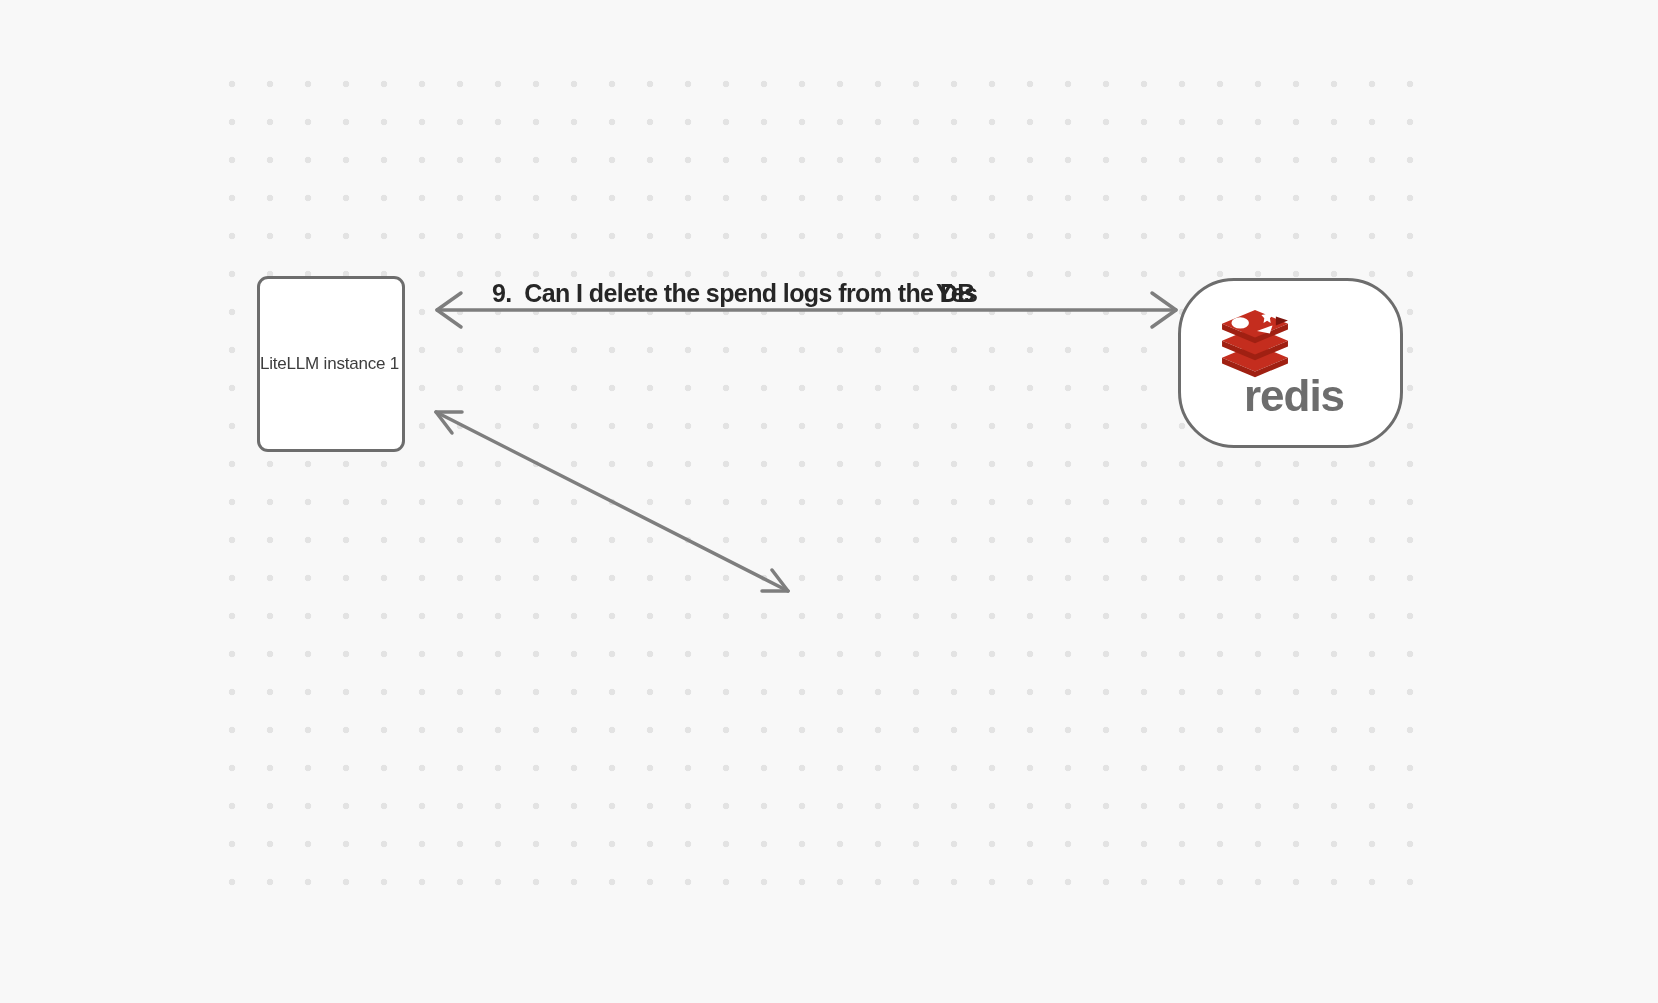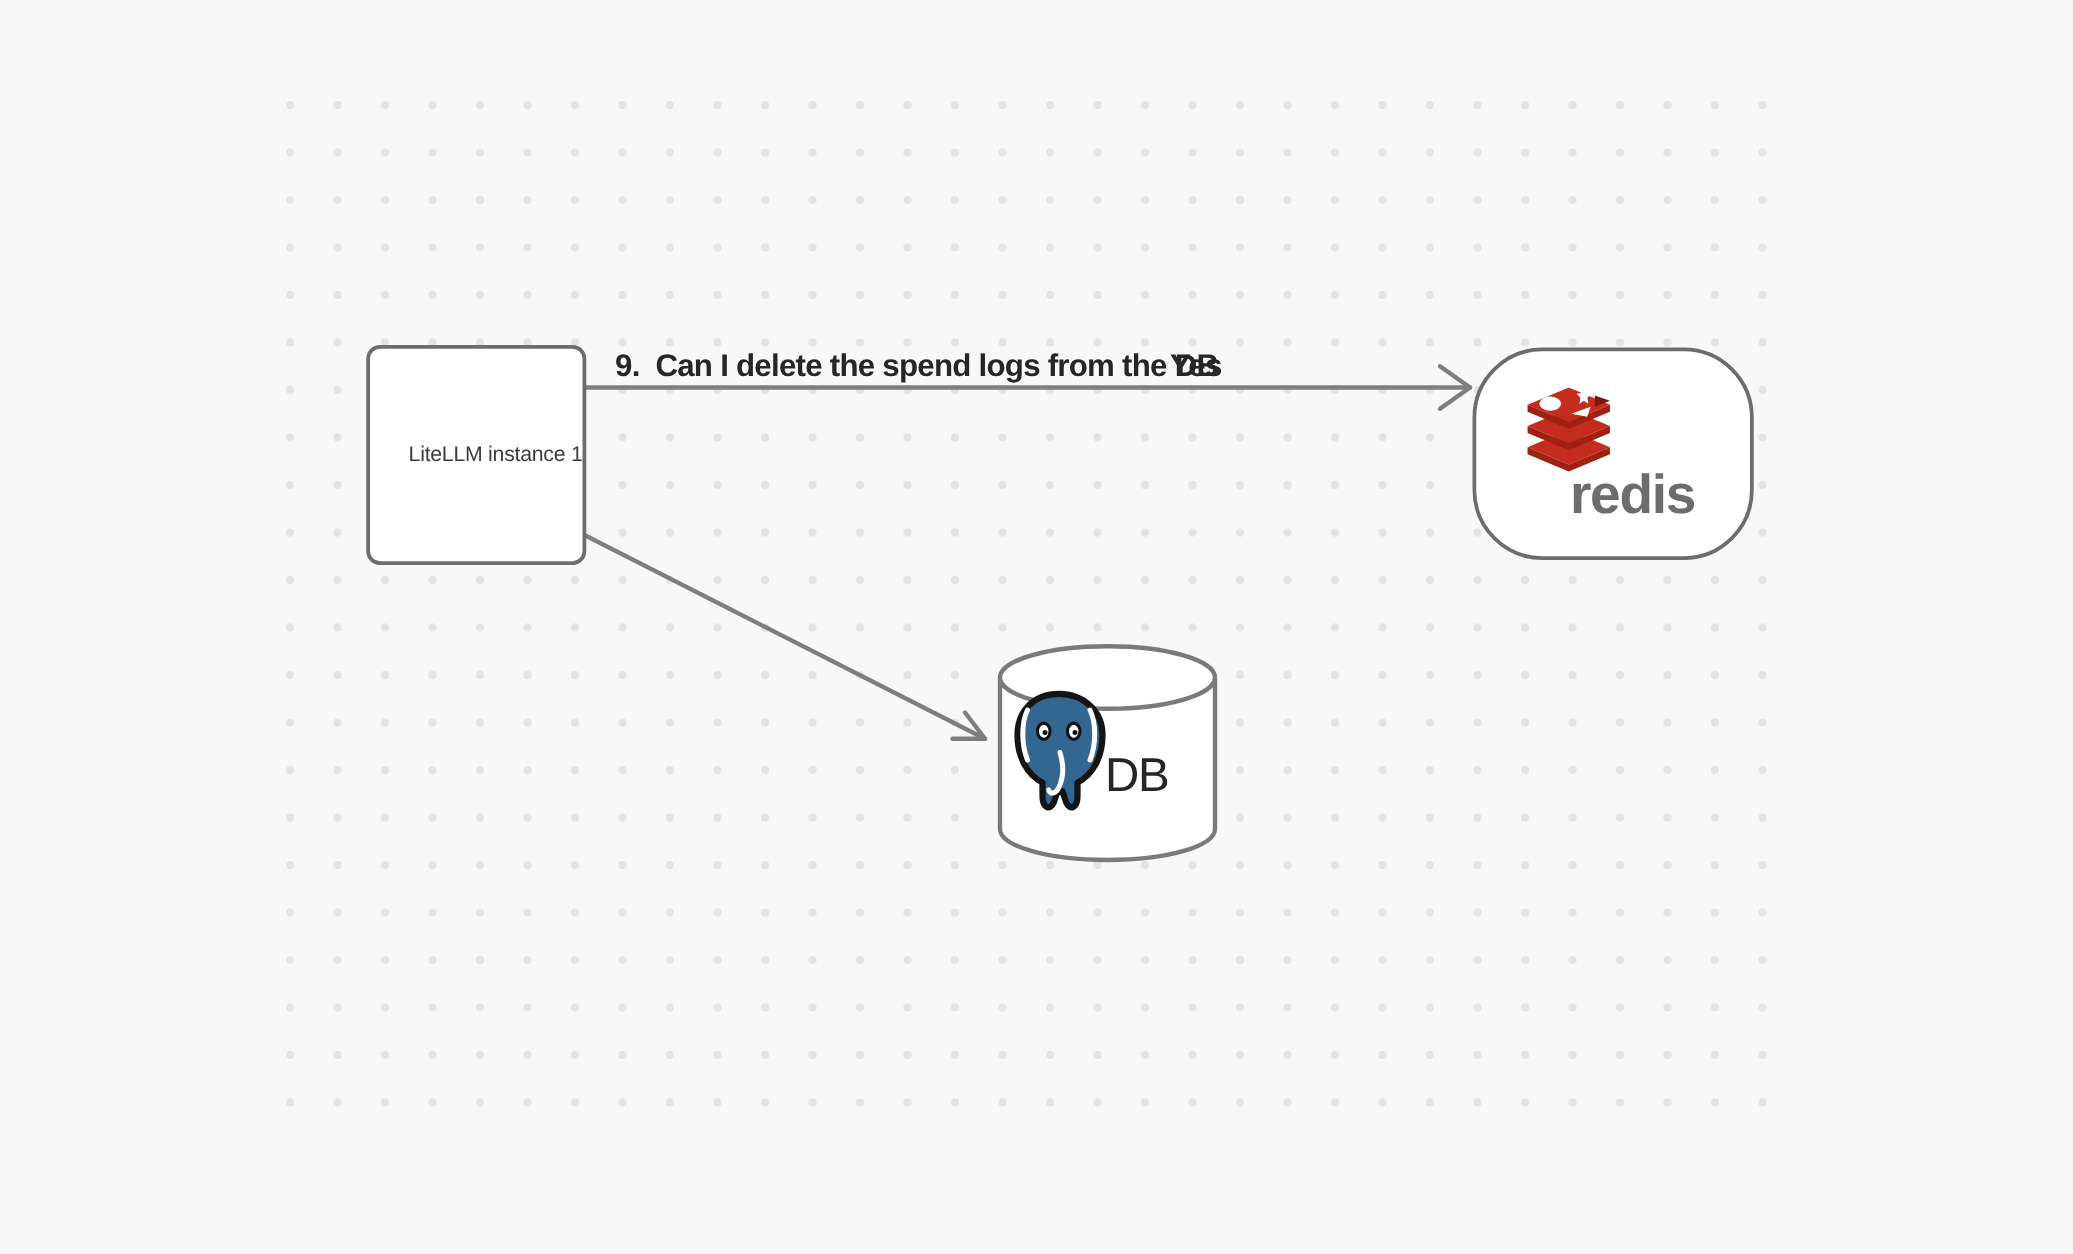--- a/index.html
+++ b/index.html
@@ -15,37 +15,37 @@
     font-family:"Liberation Sans","DejaVu Sans",sans-serif;
     position:relative;
   }
   .canvas{position:absolute;inset:0;width:1658px;height:1003px;}
   .dot-grid{
     position:absolute;left:213px;top:65px;width:1216px;height:836px;
     background-image:radial-gradient(circle,var(--dot) 3px,transparent 3.6px);
     background-size:38px 38px;
   }
   .inst-box{
-    position:absolute;left:257px;width:176px;
+    position:absolute;left:257px;width:148px;
     background:#fff;border:3.5px solid var(--node-border);border-radius:11px;
-    display:flex;align-items:center;justify-content:flex-end;margin-left:36px;
+    display:flex;align-items:center;justify-content:flex-start;
   }
   .inst-box .node-label{
     font-size:17px;letter-spacing:-0.2px;color:var(--node-label);white-space:pre;
   }
   #box1{top:276px;height:176px;}
   #box2{top:515px;height:175px;}
   #box3{top:758px;height:175px;}
   .redis-node{
     position:absolute;left:1178px;top:278px;width:225px;height:170px;
     background:#fff;border:3.5px solid var(--node-border);border-radius:56px;
   }
   .redis-logo{position:absolute;left:37px;top:29px;width:74px;height:68px;}
   .redis-wordmark{
-    position:absolute;left:16px;top:93px;width:218px;text-align:center;
+    position:absolute;left:4px;top:93px;width:218px;text-align:center;
     font-size:44px;font-weight:700;letter-spacing:-1px;line-height:1;
     color:var(--redis-wordmark);
   }
   .db-node{position:absolute;left:796px;top:515px;width:180px;height:176px;}
   .cyl{position:absolute;left:0;top:0;}
   .pg-elephant{position:absolute;left:10px;top:37px;width:82px;height:106px;}
   .db-text{
     position:absolute;left:88px;top:87px;font-size:38px;letter-spacing:-1px;
     line-height:1;color:var(--db-text);
   }
@@ -100,34 +100,17 @@
         <path d="M6 17 L6 24 L55 41 L104 24 L104 17 L55 34 Z" fill="var(--redis-dark-red,#a02012)"></path>
         <ellipse cx="33" cy="16" rx="13" ry="7" fill="#ffffff"></ellipse>
         <polygon points="73,0 75.6,5.4 81.5,6.1 77.2,10.2 78.3,16 73,13.2 67.7,16 68.8,10.2 64.5,6.1 70.4,5.4" fill="#ffffff"></polygon>
         <polygon points="58,26 81,19 77,29" fill="#ffffff"></polygon>
         <polygon points="86,8 104,13 86,19" fill="var(--redis-notch,#7c150d)"></polygon>
       </g>
     </svg>
     <span class="redis-wordmark">redis</span>
   </div>
 
-  <div class="db-node">
-    <svg class="cyl" width="180" height="176" viewBox="0 0 180 176">
-      <path d="M4 27 L4 148 C4 162 42 173 90 173 C138 173 176 162 176 148 L176 27" fill="#ffffff" stroke="var(--shape-stroke,#7a7a7a)" stroke-width="3.5"></path>
-      <ellipse cx="90" cy="27" rx="86" ry="25" fill="#ffffff" stroke="var(--shape-stroke,#7a7a7a)" stroke-width="3.5"></ellipse>
-    </svg>
-    <svg class="pg-elephant" viewBox="0 0 82 106">
-      <path d="M41 3 C21 3 8 17 8 36 C8 54 16 68 28 74 L28 85 C28 94 34 97 37 90 L40 81 C41 81.5 43 81.5 44 81 L47 90 C50 97 56 94 56 85 L56 74 C68 68 76 54 76 36 C76 17 61 3 41 3 Z" fill="var(--postgres-blue,#336791)" stroke="#141414" stroke-width="5" stroke-linejoin="round"></path>
-      <path d="M16 16 C11 26 11 44 16 56" stroke="#ffffff" stroke-width="4" stroke-linecap="round" fill="none"></path>
-      <path d="M66 16 C71 26 71 44 66 56" stroke="#ffffff" stroke-width="4" stroke-linecap="round" fill="none"></path>
-      <path d="M42 50 C45 60 45 70 41 78 C39 83 34 84 33 80" stroke="#ffffff" stroke-width="4" stroke-linecap="round" fill="none"></path>
-      <ellipse cx="29" cy="33" rx="5" ry="6.5" fill="#ffffff" stroke="#141414" stroke-width="2.5"></ellipse>
-      <ellipse cx="53" cy="33" rx="5" ry="6.5" fill="#ffffff" stroke="#141414" stroke-width="2.5"></ellipse>
-      <circle cx="30" cy="34" r="2" fill="#141414"></circle>
-      <circle cx="54" cy="34" r="2" fill="#141414"></circle>
-    </svg>
-    <span class="db-text">DB</span>
-  </div>
 
   <div class="edge-label" id="edge1-label">9.  Can I delete the spend logs from the DB</div>
   <div class="edge-label" id="edge1-answer">Yes</div>
 
 </div>
 
 </body></html>

